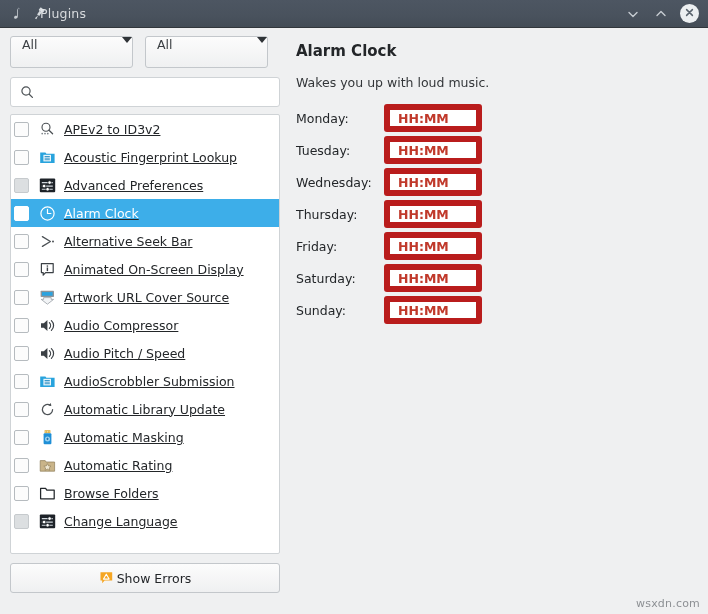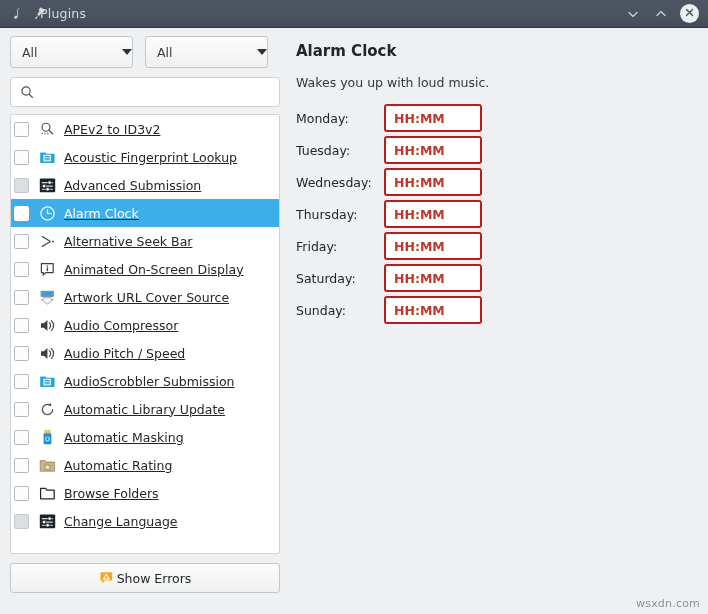--- a/index.html
+++ b/index.html
@@ -94,21 +94,20 @@
     margin-bottom: 9px;
   }
   .combo {
     width: 123px;
     height: 32px;
     box-sizing: border-box;
     border: 1px solid #c3c7cb;
     border-radius: 3px;
     background: linear-gradient(to bottom, #fcfcfc 0%, #eff0f1 100%);
     display: flex;
-    align-items: center;
     padding: 0 0 0 11px;
     font-size: 12.5px;
     color: #3b3f43;
     position: relative;
   }
   .combo .cb-label { flex: 1; }
   .combo .cb-arrow {
     width: 0; height: 0;
     border-left: 5px solid transparent;
     border-right: 5px solid transparent;
@@ -242,21 +241,21 @@
     color: #232629;
     text-align: left;
     padding-right: 6px;
     box-sizing: border-box;
   }
   .day-input {
     width: 98px;
     height: 28px;
     box-sizing: border-box;
     background: #ffffff;
-    border: 2px solid #b91c1c;
+    border: 6px solid #b91c1c;
     border-radius: 3px;
     font-family: inherit;
     font-size: 12.5px;
     font-weight: bold;
     color: #c0392b;
     padding: 0 8px;
     outline: none;
   }
   .day-input::placeholder { color: #c0392b; opacity: 1; font-weight: bold; }
 
@@ -367,21 +366,21 @@
         <span class="pcheck disabled"></span>
         <span class="picon">
           <svg width="17" height="17" viewBox="0 0 17 17">
             <rect x="0.8" y="1.6" width="15.4" height="13.6" rx="1" fill="#1d2228"></rect>
             <path d="M2.8 5.6 H13.8 M2.8 9.1 H13.8 M2.8 12.2 H13.8" stroke="#cfd6dc" stroke-width="1.15"></path>
             <circle cx="10.6" cy="5.6" r="1.75" fill="#ffffff" stroke="#1d2228" stroke-width="0.7"></circle>
             <circle cx="5.1" cy="9.1" r="1.75" fill="#ffffff" stroke="#1d2228" stroke-width="0.7"></circle>
             <circle cx="8.6" cy="12.2" r="1.75" fill="#ffffff" stroke="#1d2228" stroke-width="0.7"></circle>
           </svg>
         </span>
-        <span class="plug-label">Advanced Submission</span>
+        <span class="plug-label">Advanced Preferences</span>
       </div>
       <div class="plug-row selected">
         <span class="pcheck"></span>
         <span class="picon">
           <svg width="17" height="17" viewBox="0 0 17 17">
             <circle cx="8.5" cy="8.5" r="6.6" fill="none" stroke="#ffffff" stroke-width="1.2"></circle>
             <path d="M8.5 4.3 V8.5 H11.9" fill="none" stroke="#ffffff" stroke-width="1.2" stroke-linecap="round" stroke-linejoin="round"></path>
           </svg>
         </span>
         <span class="plug-label">Alarm Clock</span>

